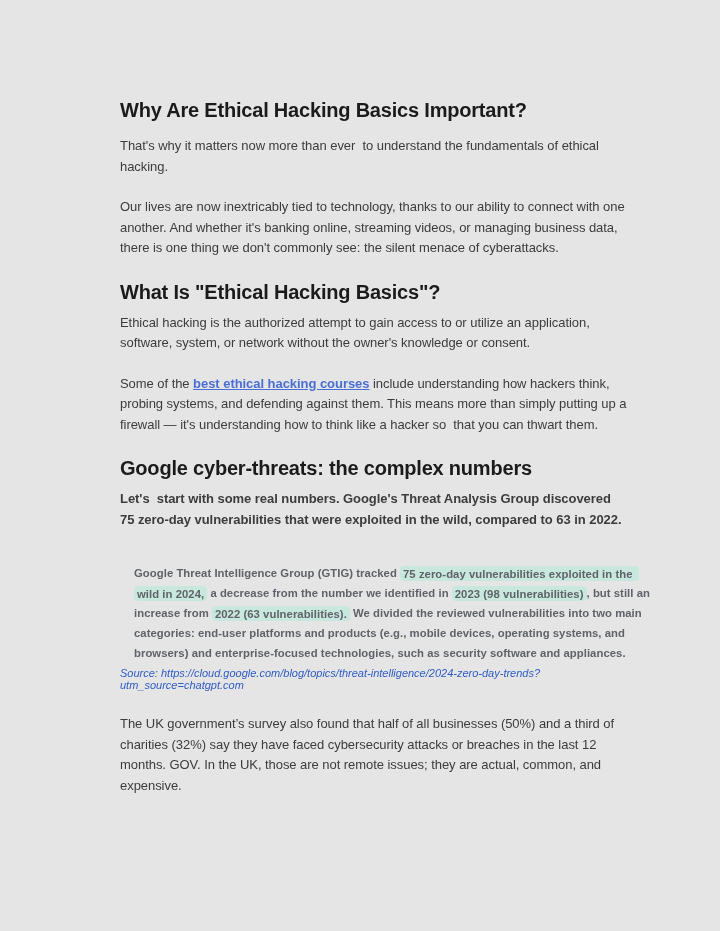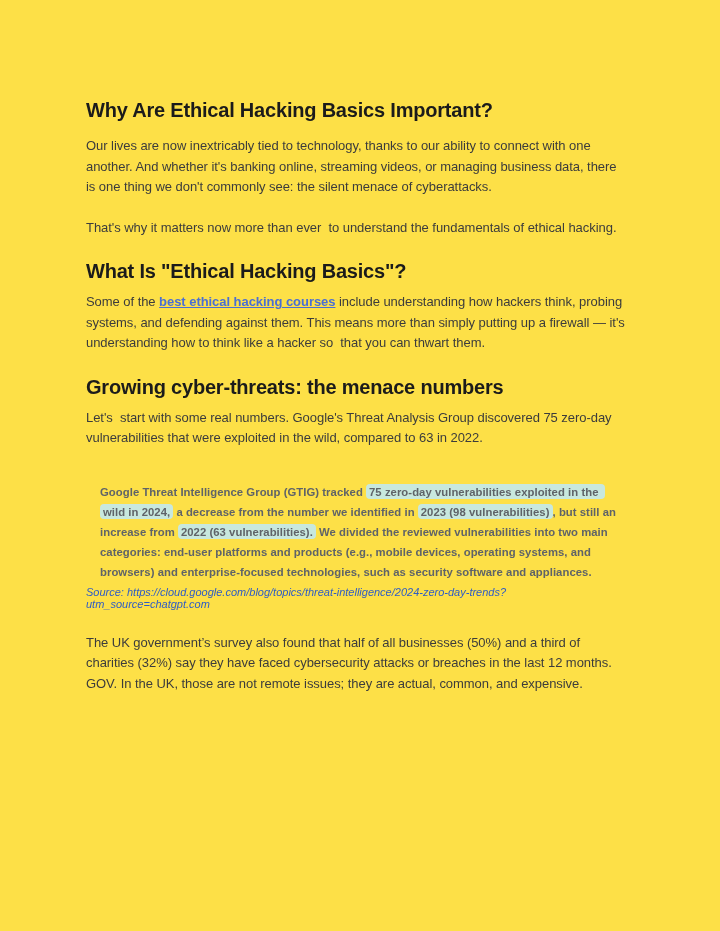--- a/index.html
+++ b/index.html
@@ -5,22 +5,22 @@
   html, body { margin: 0; padding: 0; }
   body {
     width: 720px; height: 931px;
     background: #ffffff;
     font-family: "Liberation Sans", sans-serif;
     overflow: hidden;
   }
   .page {
     box-sizing: border-box;
     width: 720px; height: 931px;
-    padding: 97px 93px 0 86px;
-    background: #fde047;
+    padding: 97px 93px 0 120px;
+    background: #e5e5e5;
   }
   h1, h2 {
     font-size: 20px;
     line-height: 27px;
     font-weight: 700;
     color: #1b1b1b;
     letter-spacing: -0.2px;
     margin: 0 0 12px 0;
   }
   h2 { margin: 0 0 7px 0; }
@@ -66,32 +66,33 @@
     white-space: pre-wrap;
   }
 </style>
 </head>
 <body>
 
 <div class="page">
 
   <h1>Why Are Ethical Hacking Basics Important?</h1>
 
+  <p class="body-para">That's why it matters now more than ever  to understand the fundamentals of ethical hacking.</p>
+
   <p class="body-para">Our lives are now inextricably tied to technology, thanks to our ability to connect with one another. And whether it's banking online, streaming videos, or managing business data, there is one thing we don't commonly see: the silent menace of cyberattacks.</p>
-
-  <p class="body-para">That's why it matters now more than ever  to understand the fundamentals of ethical hacking.</p>
 
   <h2>What Is "Ethical Hacking Basics"?</h2>
 
+  <p class="body-para">Ethical hacking is the authorized attempt to gain access to or utilize an application, software, system, or network without the owner's knowledge or consent.</p>
 
   <p class="body-para"><span>Some of the </span><a class="inline-link" href="#">best ethical hacking courses</a><span> include understanding how hackers think, probing systems, and defending against them. This means more than simply putting up a firewall — it's understanding how to think like a hacker so  that you can thwart them.</span></p>
 
-  <h2 class="spaced">Growing cyber-threats: the menace numbers</h2>
+  <h2 class="spaced">Google cyber-threats: the complex numbers</h2>
 
-  <p class="body-para" style="margin-bottom:0;">Let's  start with some real numbers. Google's Threat Analysis Group discovered 75 zero-day vulnerabilities that were exploited in the wild, compared to 63 in 2022.</p>
+  <p class="body-para" style="margin-bottom:0;font-weight:bold;">Let's  start with some real numbers. Google's Threat Analysis Group discovered 75 zero-day vulnerabilities that were exploited in the wild, compared to 63 in 2022.</p>
 
   <div class="quote"><span>Google Threat Intelligence Group (GTIG) tracked </span><span class="hl">75 zero-day vulnerabilities exploited in the wild in 2024,</span><span> a decrease from the number we identified in </span><span class="hl">2023 (98 vulnerabilities)</span><span>, but still an increase from </span><span class="hl">2022 (63 vulnerabilities).</span><span> We divided the reviewed vulnerabilities into two main categories: end-user platforms and products (e.g., mobile devices, operating systems, and browsers) and enterprise-focused technologies, such as security software and appliances.</span></div>
 
   <div class="source">Source: https://cloud.google.com/blog/topics/threat-intelligence/2024-zero-day-trends?utm_source=chatgpt.com</div>
 
   <p class="body-para">The UK government’s survey also found that half of all businesses (50%) and a third of charities (32%) say they have faced cybersecurity attacks or breaches in the last 12 months. GOV. In the UK, those are not remote issues; they are actual, common, and expensive.</p>
 
 </div>
 
 </body></html>

